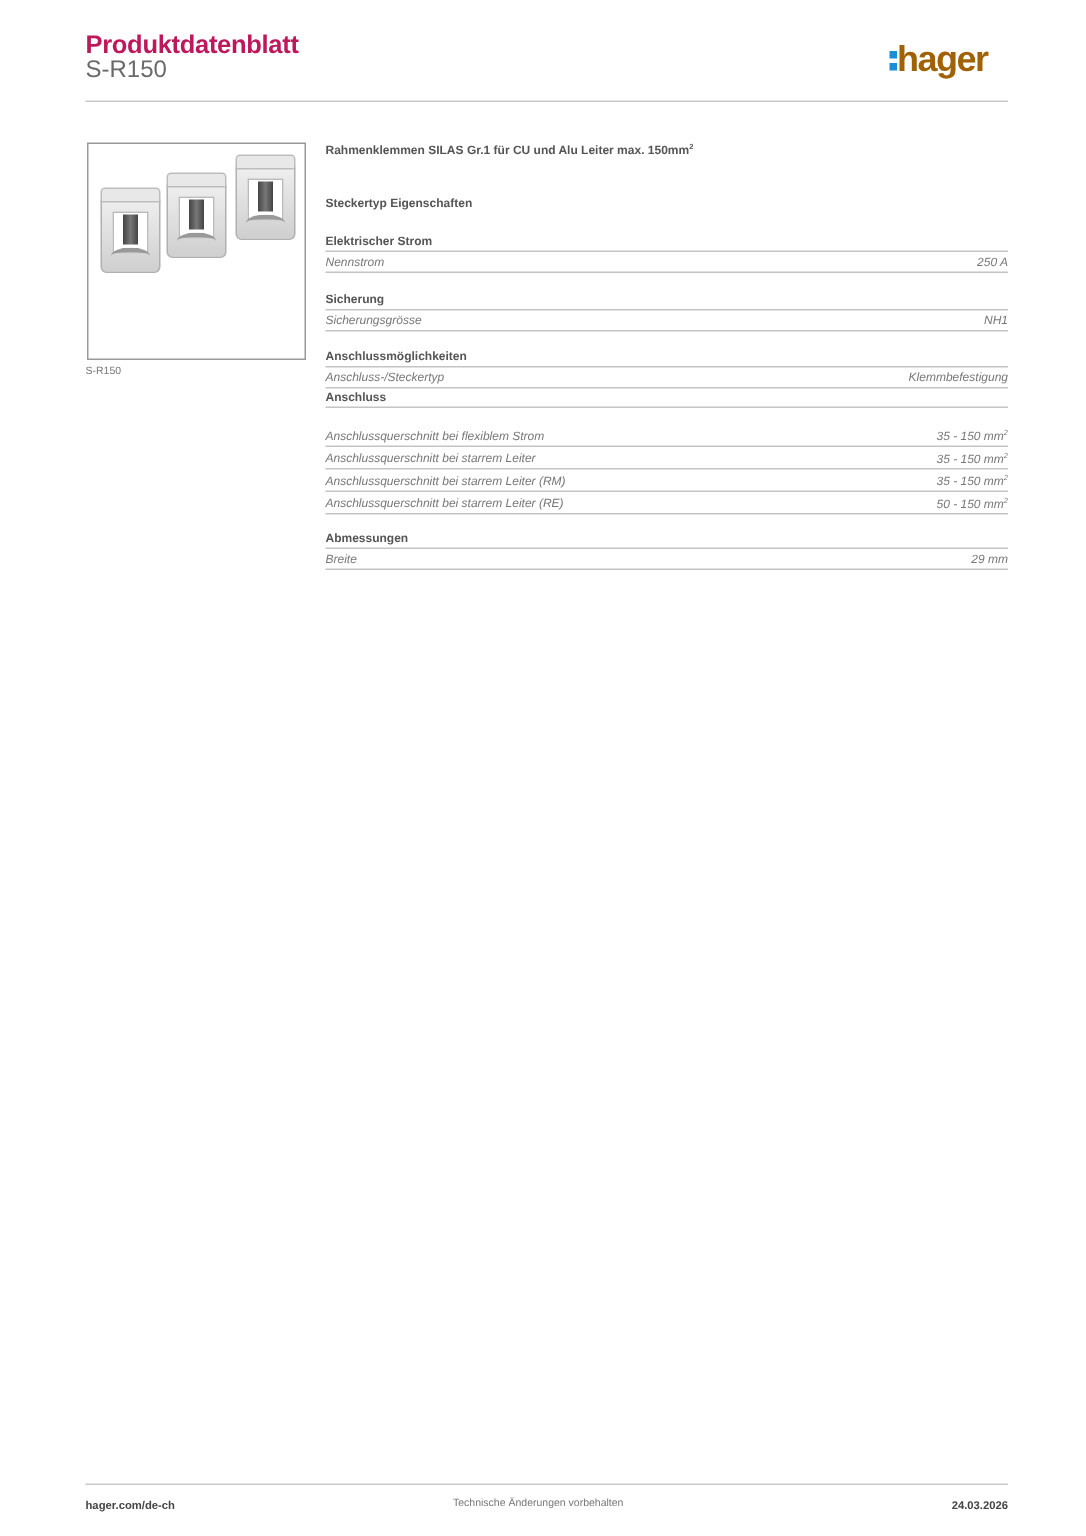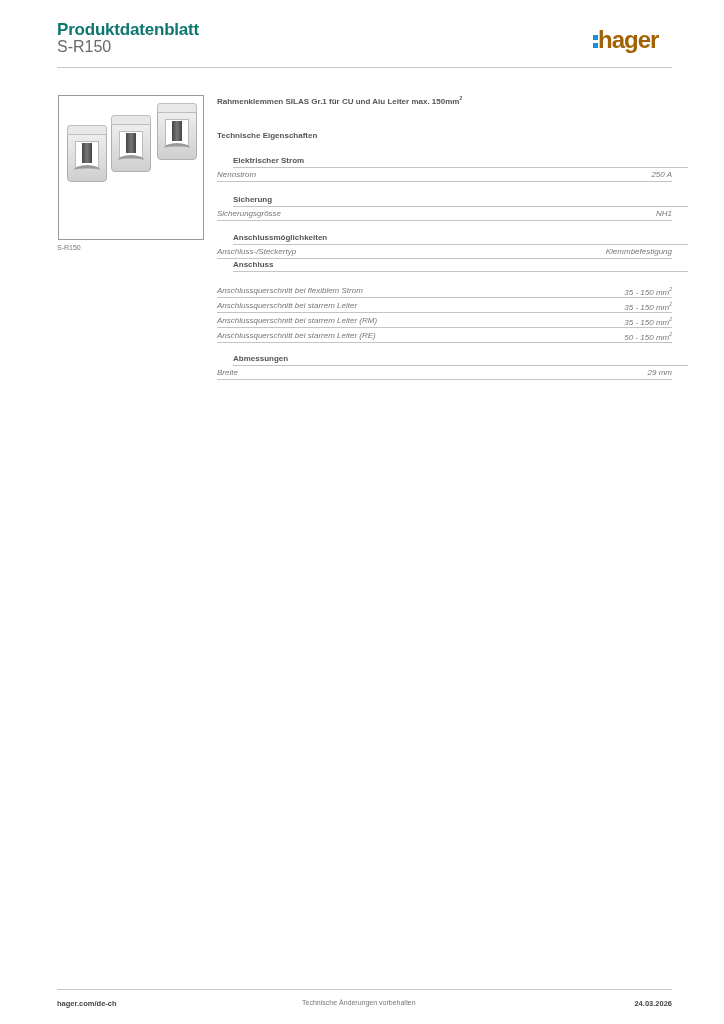--- a/index.html
+++ b/index.html
@@ -1,18 +1,18 @@
 <!DOCTYPE html>
 <html><head>
 <meta charset="utf-8">
 <style>
   html, body { margin:0; padding:0; background:#ffffff; }
   body { width:724px; height:1024px; position:relative; overflow:hidden;
          font-family:"Liberation Sans", sans-serif; color:#555; }
-  .title { position:absolute; left:57px; top:20px; font-size:17px; font-weight:bold; color:#0f766e; letter-spacing:-0.2px;text-align:center; }
+  .title { position:absolute; left:57px; top:20px; font-size:17px; font-weight:bold; color:#be185d; letter-spacing:-0.2px;text-align:center; }
   .subtitle { position:absolute; left:57px; top:38px; font-size:16px; color:#6a6a6a; }
   .logo { position:absolute; left:593px; top:26px; font-size:24px; font-weight:bold; color:#a16207; letter-spacing:-1px; }
   .logo .colon { display:inline-block; width:5px; position:relative; }
   .logo .colon:before, .logo .colon:after { content:""; position:absolute; left:0; width:5px; height:5px; background:#1a8fd8; }
   .logo .colon:before { top:-13px; }
   .logo .colon:after { top:-5px; }
   .header-rule { position:absolute; left:57px; top:67px; width:615px; height:1px; background:#c8c8c8; }
 
   .image-box { position:absolute; left:58px; top:95px; width:144px; height:143px; border:1px solid #9a9a9a; background:#fff; }
   .image-caption { position:absolute; left:57px; top:244px; font-size:7px; color:#777; }
@@ -21,21 +21,21 @@
   .clamp .top { position:absolute; left:-1px; top:-6px; width:38px; height:8px; background:#e8e8e8; border:1px solid #bdbdbd; border-radius:3px 3px 0 0; }
   .clamp .win { position:absolute; left:7px; top:10px; width:22px; height:26px; background:#fff; border:1px solid #bbb; }
   .clamp .screw { position:absolute; left:14px; top:12px; width:10px; height:20px; background:linear-gradient(90deg,#444,#777,#444); }
   .clamp .saddle { position:absolute; left:6px; top:34px; width:26px; height:8px; border-top:3px solid #999; border-radius:50% 50% 0 0; }
 
   .main { position:absolute; left:217px; top:95px; width:455px; }
   .product-desc { position:absolute; left:0; top:0; font-size:8px; font-weight:bold; color:#555; white-space:nowrap; }
   .product-desc sup { font-size:5px; }
   .section-main { position:absolute; left:0; top:36px; font-size:8px; font-weight:bold; color:#555; }
 
-  .group-title { position:absolute; left:0; width:455px; font-size:8px; font-weight:bold; color:#555; border-bottom:1px solid #c4c4c4; padding-bottom:1px; height:10px;margin-left:16px; }
+  .group-title { position:absolute; left:0; width:455px; font-size:8px; font-weight:bold; color:#555; border-bottom:1px solid #c4c4c4; padding-bottom:1px; height:10px; }
   .row { position:absolute; left:0; width:455px; height:13px; border-bottom:1px solid #c4c4c4; font-size:8px; color:#777;font-style:italic; }
   .row .k { position:absolute; left:0; top:2px; }
   .row .v { position:absolute; right:0; top:2px; }
   .row .v sup { font-size:5px; }
 
   .footer-rule { position:absolute; left:57px; top:989px; width:615px; height:1px; background:#c8c8c8; }
   .footer-left { position:absolute; left:57px; top:999px; font-size:7.5px; font-weight:bold; color:#444; }
   .footer-mid { position:absolute; left:302px; top:999px; font-size:7px; color:#777; }
   .footer-right { position:absolute; right:52px; top:999px; font-size:7.5px; font-weight:bold; color:#444; }
 </style>
@@ -64,21 +64,21 @@
       <div class="top"></div>
       <div class="win"></div>
       <div class="screw"></div>
       <div class="saddle"></div>
     </div>
 </div>
 <div class="image-caption">S-R150</div>
 
 <div class="main">
   <div class="product-desc"><span>Rahmenklemmen  SILAS Gr.1 für CU und Alu Leiter max. 150mm</span><sup>2</sup></div>
-  <div class="section-main">Technische Eigenschaften</div>
+  <div class="section-main">Steckertyp Eigenschaften</div>
 
   <div class="group-title" style="top:61px;">Elektrischer Strom</div>
   <div class="row" style="top:73px;">
       <span class="k">Nennstrom</span>
       <span class="v">250 A</span>
     </div>
 
   <div class="group-title" style="top:100px;">Sicherung</div>
   <div class="row" style="top:112px;">
       <span class="k">Sicherungsgrösse</span>

